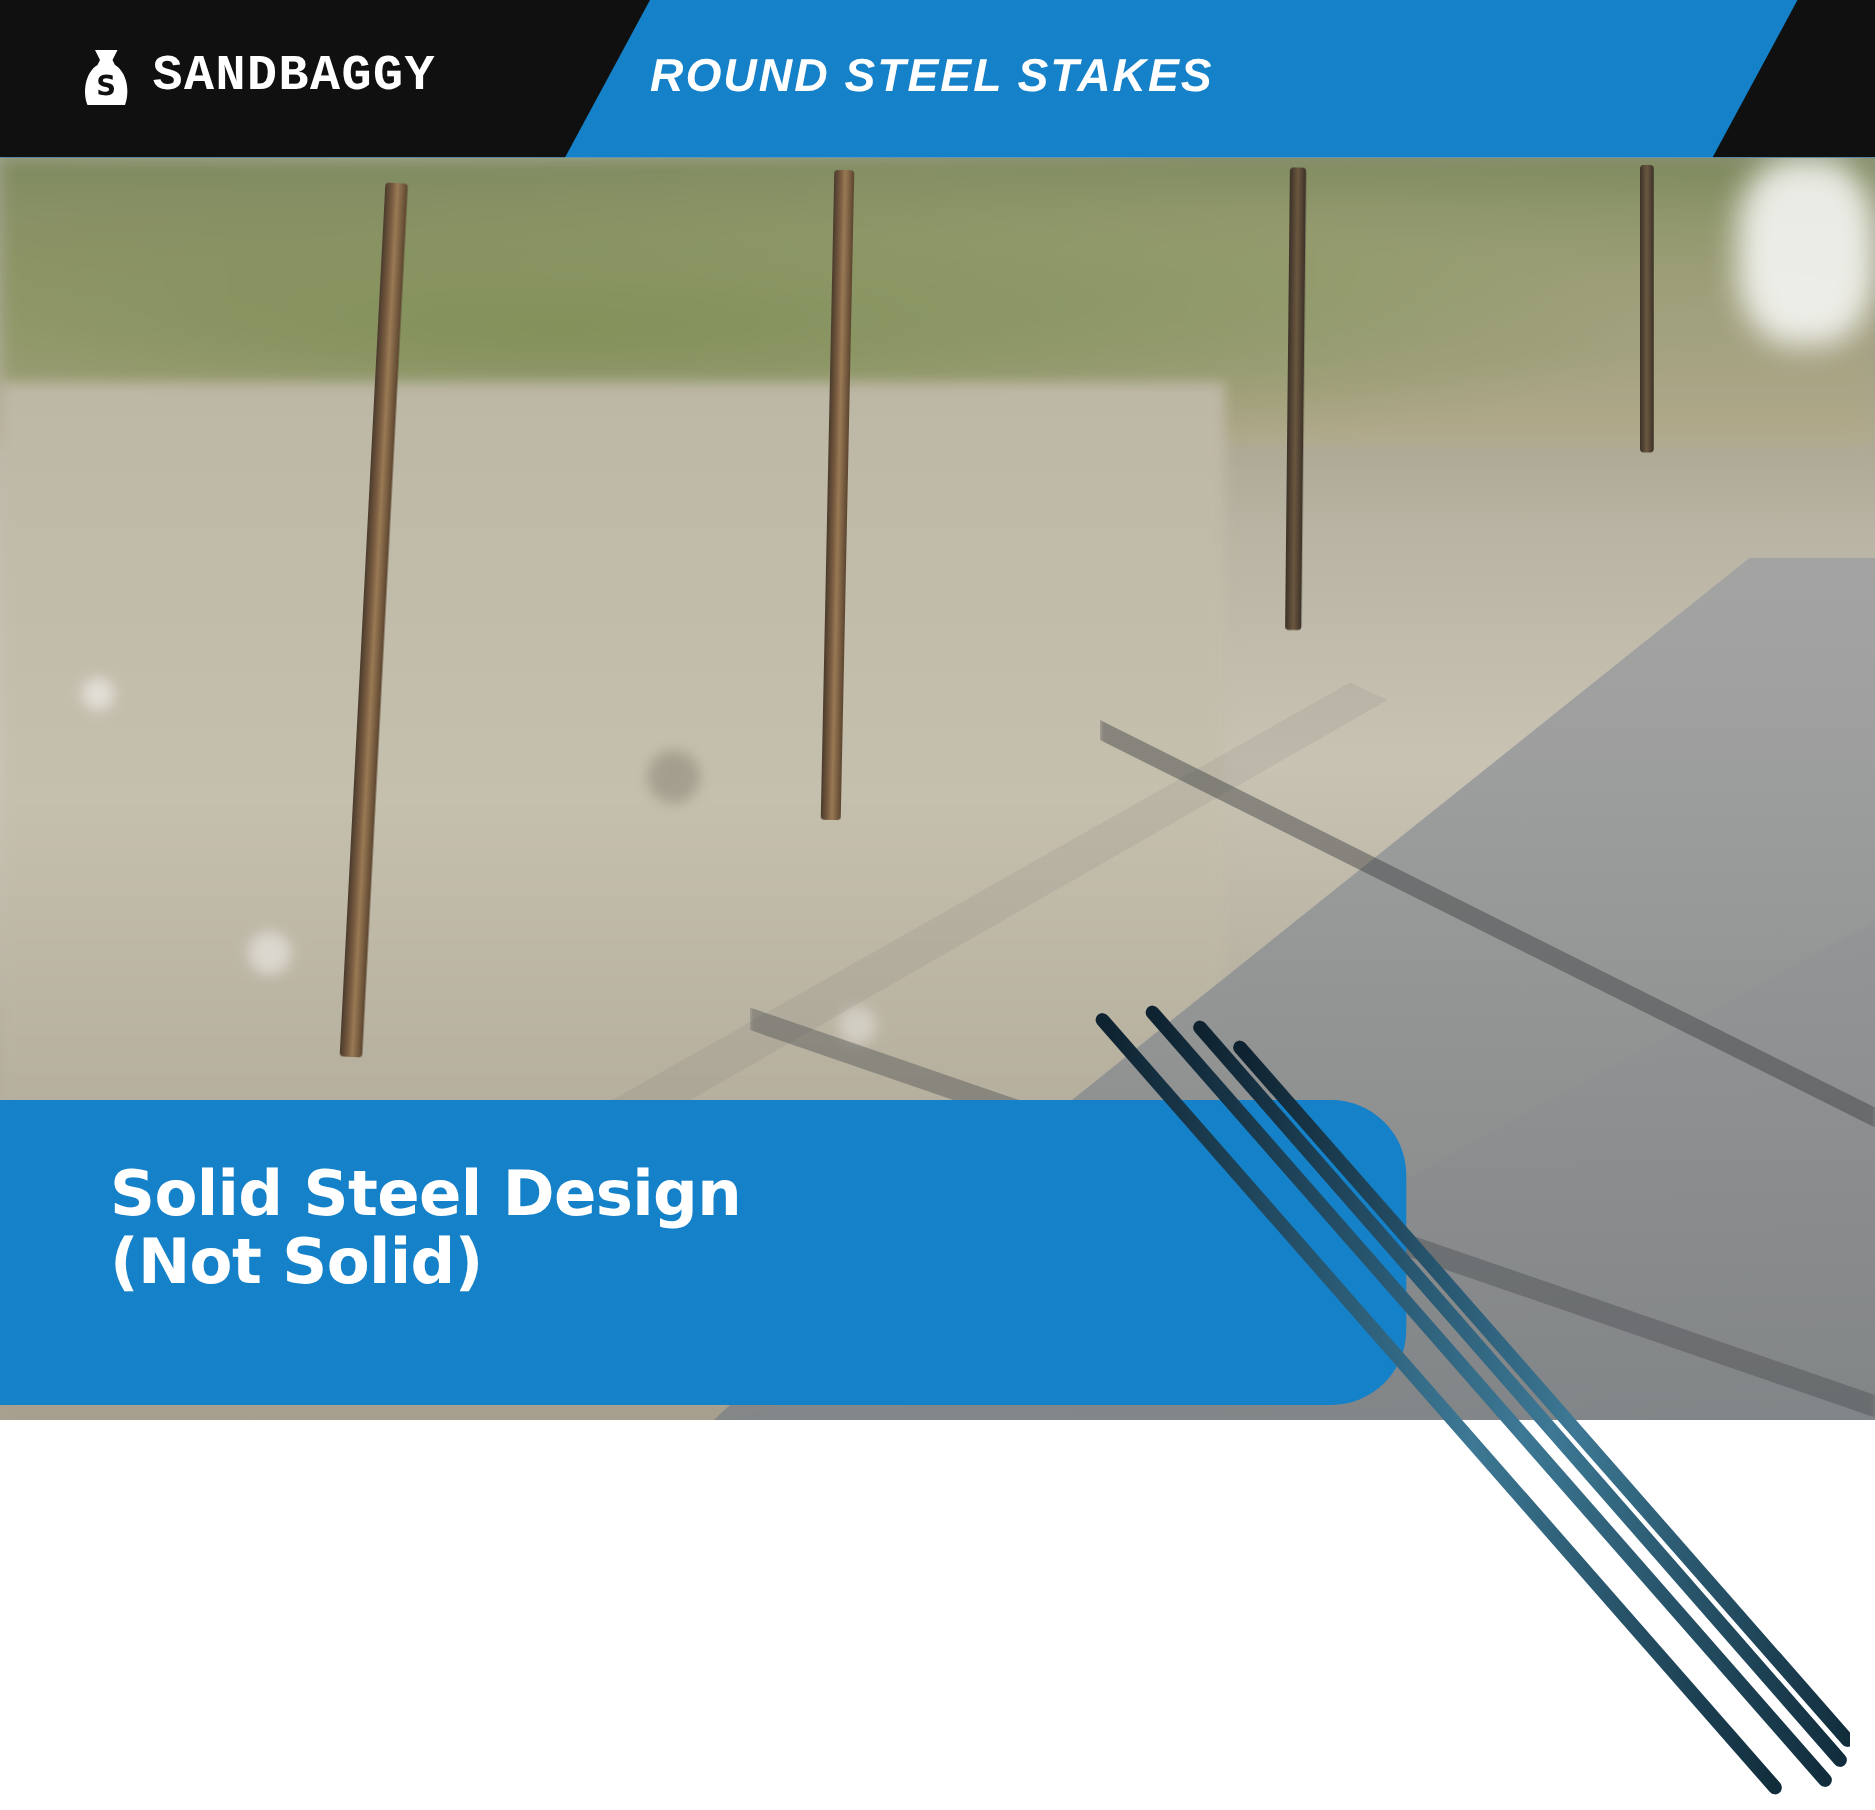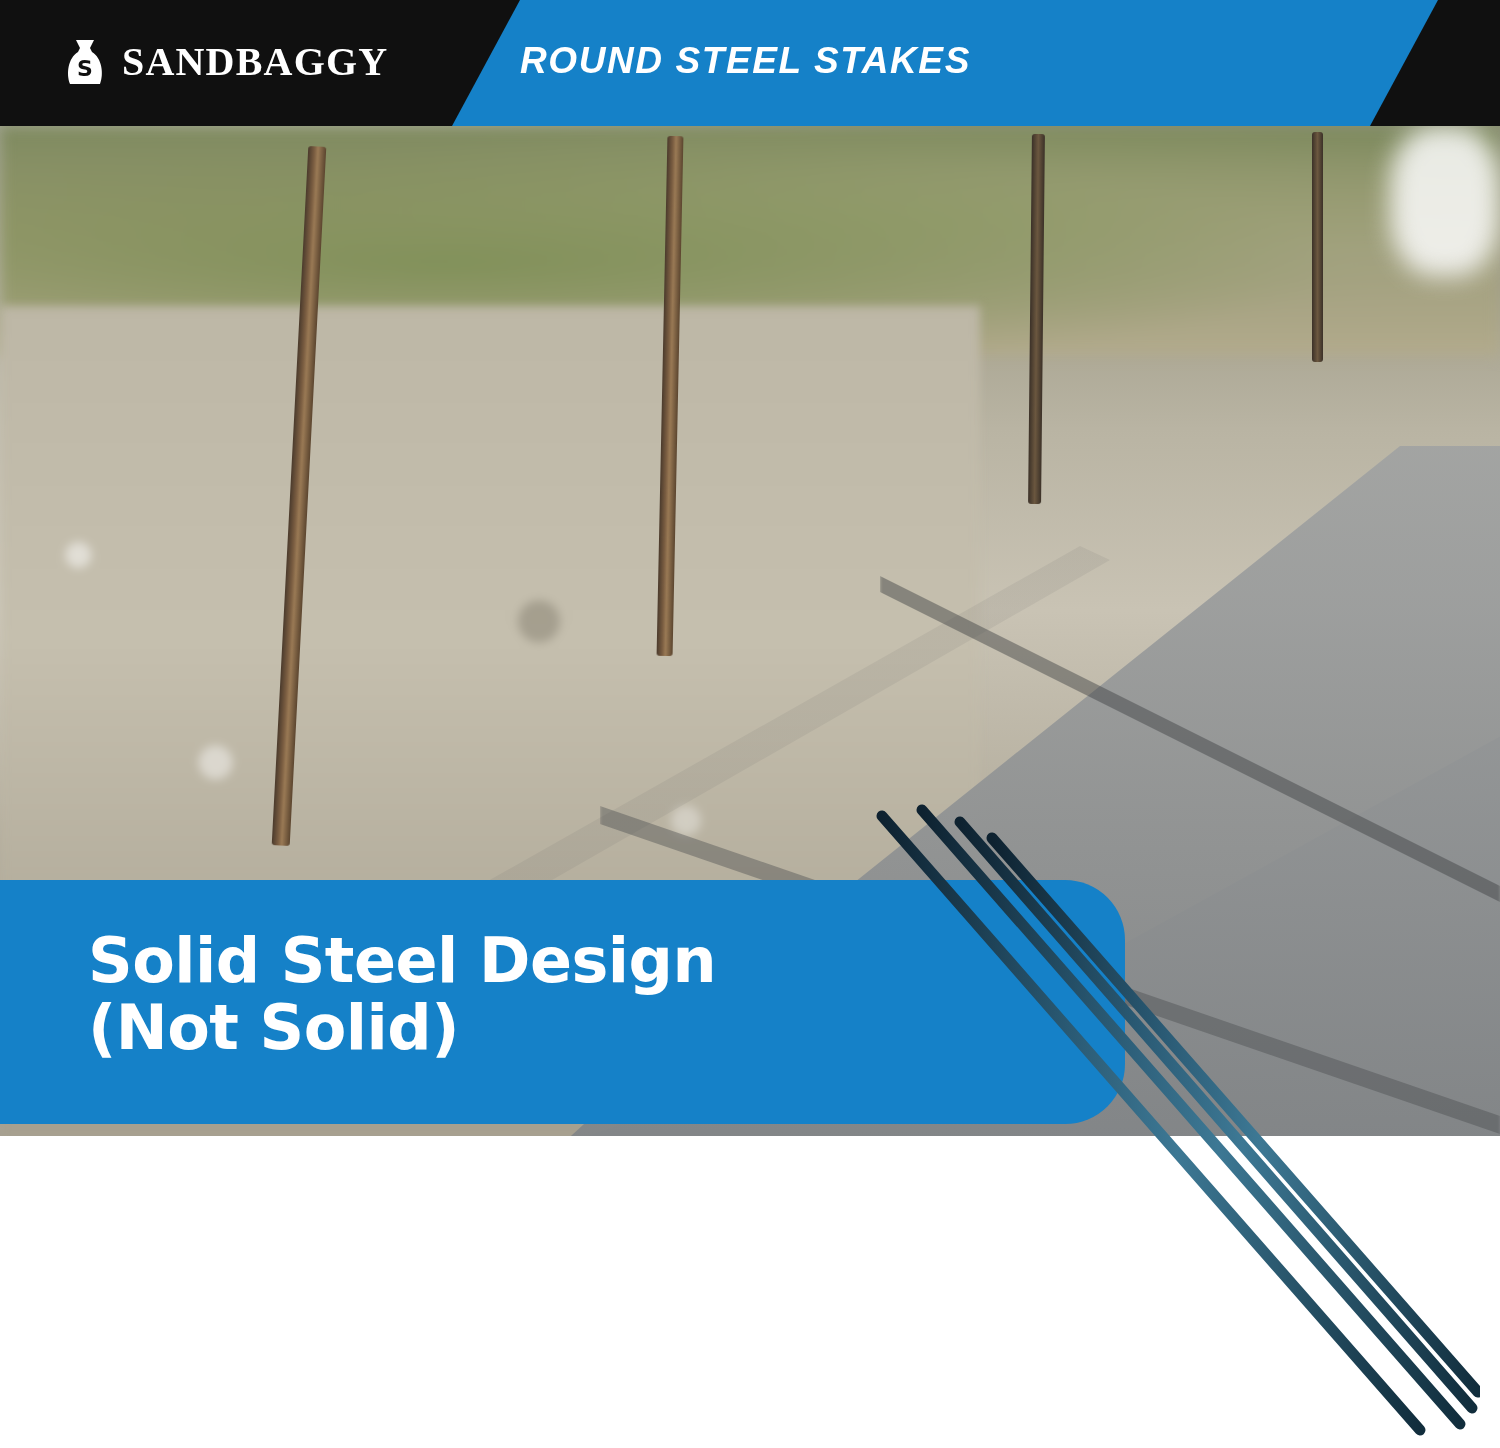--- a/index.html
+++ b/index.html
@@ -56,21 +56,21 @@
     width: 46px;
     height: 56px;
     position: relative;
     flex: none;
   }
   .brand-name {
     color: #ffffff;
     font-size: 40px;
     font-weight: bold;
     letter-spacing: 1.2px;
-    font-family: Liberation Serif, serif;
+    font-family: Liberation Mono, monospace;
     text-transform: uppercase;
     line-height: 1;
     white-space: nowrap;
   }
   .header-title {
     position: absolute;
     top: 40px;
     left: 520px;
     color: #ffffff;
     font-size: 37px;
@@ -202,21 +202,21 @@
     z-index: 25;
   }
   .callout-title {
     position: absolute;
     left: 88px;
     top: 48px;
     width: 1000px;
     color: #ffffff;
     font-family: "DejaVu Sans", sans-serif;
     font-weight: bold;
-    font-size: 62px;
+    font-size: 50px;
     line-height: 1.08;
     letter-spacing: -0.5px;
   }
   .callout-title .line2 { display: block; }
 
   
   .body-copy {
     position: absolute;
     top: 1190px;
     left: 90px;

